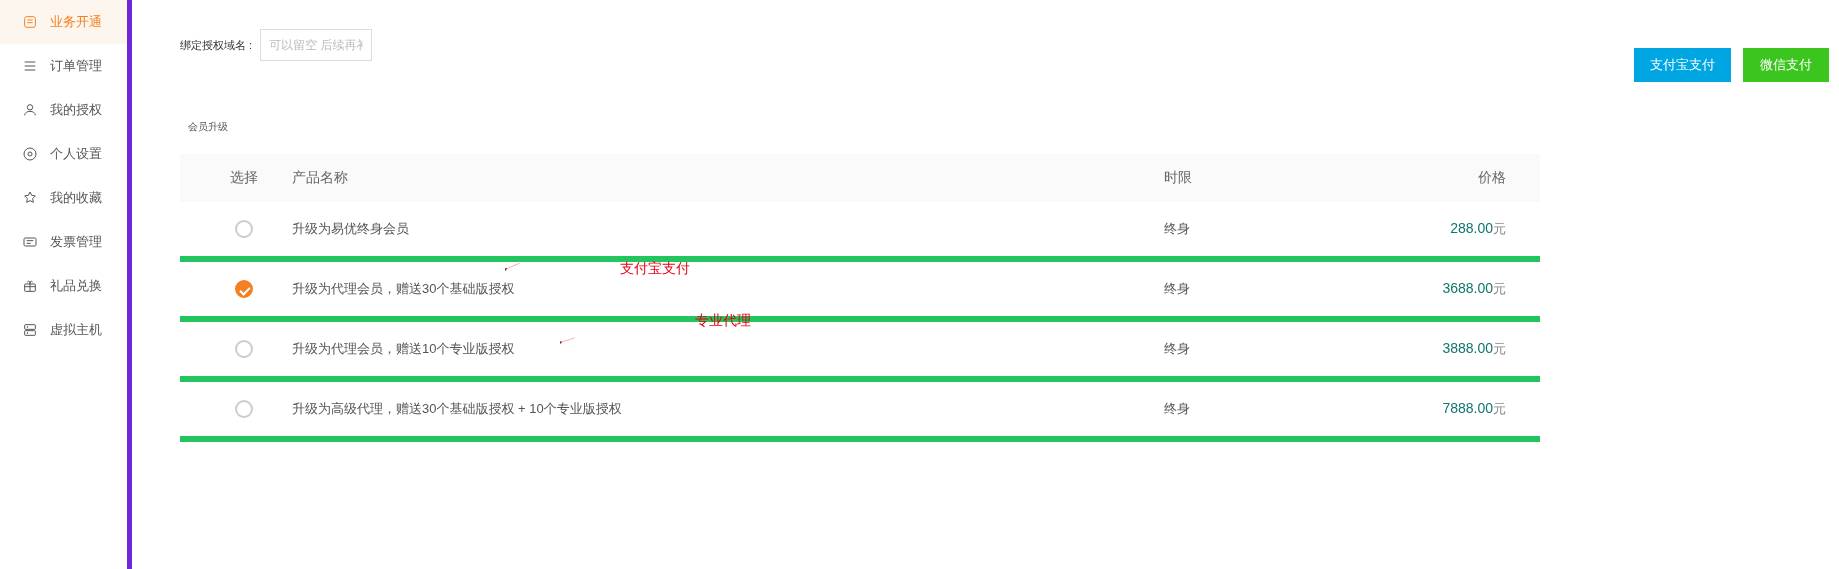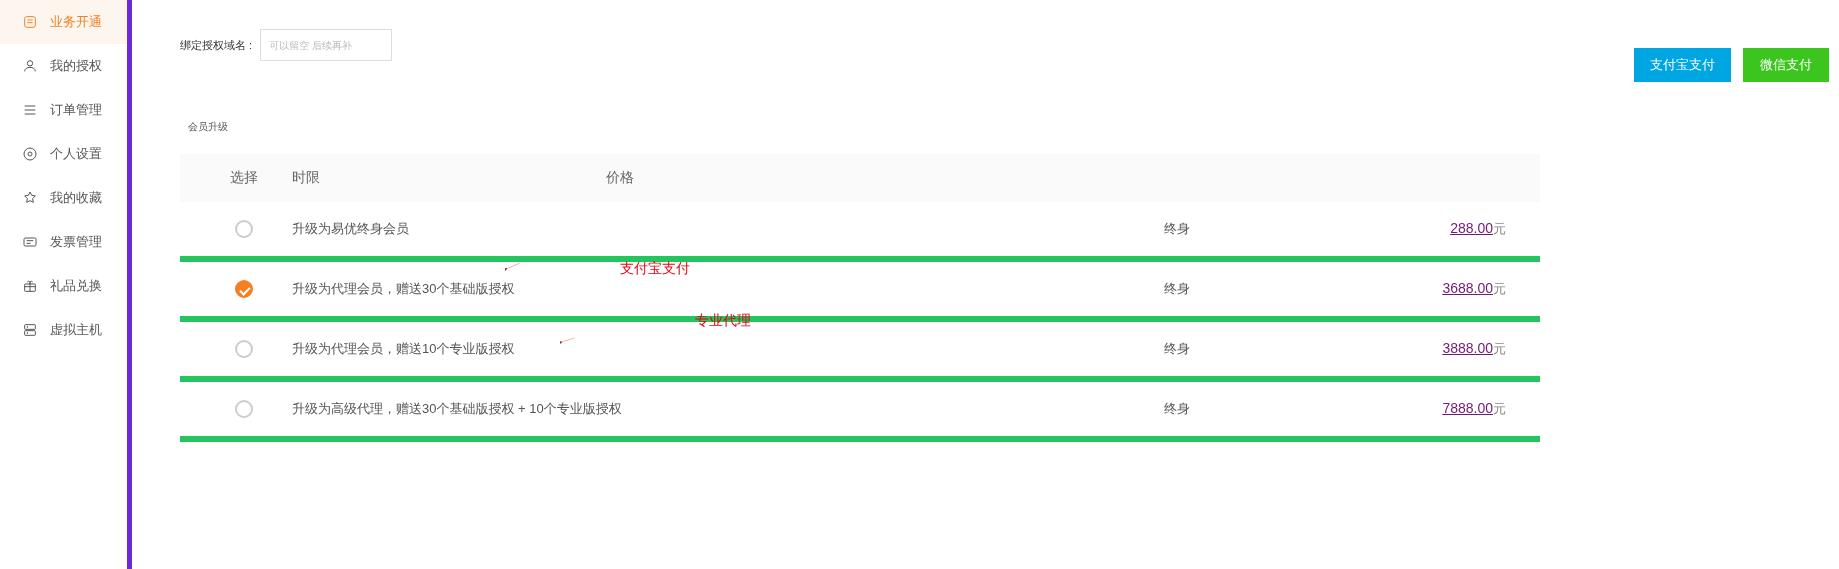--- a/index.html
+++ b/index.html
@@ -61,23 +61,23 @@
     height: 90px;
   }
   .topbar-label {
     color: #333;
     font-size: 11px;
     margin-right: 8px;
   }
   .domain-input {
     border: 1px solid #ddd;
     height: 32px;
-    width: 132px;
+    width: 112px;
     padding: 0 8px;
-    font-size: 10px;
+    font-size: 12px;
     color: #333;
   }
   .domain-input::placeholder { color: #bbb; }
 
   .pay-buttons {
     position: absolute;
     right: 10px;
     top: 48px;
     display: flex;
     gap: 12px;
@@ -146,23 +146,22 @@
     content: "";
     position: absolute;
     left: 3px; top: 5px;
     width: 8px; height: 4px;
     border-left: 2px solid #fff;
     border-bottom: 2px solid #fff;
     transform: rotate(-45deg);
   }
 
   .price-val {
-    color: #701a75;
+    color: #0f766e;
     font-size: 14px;
-    text-decoration: underline;
   }
   .price-unit {
     color: #888;
     font-size: 13px;
   }
 
   
   .anno {
     position: absolute;
     pointer-events: none;
@@ -187,33 +186,33 @@
       <svg viewBox="0 0 24 24">
           <rect x="4" y="4" width="16" height="16" rx="3"></rect>
           <path d="M8 9h8M8 13h8"></path>
         </svg>
     </span>
     <span class="label">业务开通</span>
   </div>
   <div class="sidebar-item">
     <span class="icon">
       <svg viewBox="0 0 24 24">
+          <path d="M4 6h16M4 12h16M4 18h16"></path>
+        </svg>
+    </span>
+    <span class="label">订单管理</span>
+  </div>
+  <div class="sidebar-item">
+    <span class="icon">
+      <svg viewBox="0 0 24 24">
           <circle cx="12" cy="8" r="4"></circle>
           <path d="M4 20c0-4 4-6 8-6s8 2 8 6"></path>
         </svg>
     </span>
     <span class="label">我的授权</span>
-  </div>
-  <div class="sidebar-item">
-    <span class="icon">
-      <svg viewBox="0 0 24 24">
-          <path d="M4 6h16M4 12h16M4 18h16"></path>
-        </svg>
-    </span>
-    <span class="label">订单管理</span>
   </div>
   <div class="sidebar-item">
     <span class="icon">
       <svg viewBox="0 0 24 24">
           <circle cx="12" cy="12" r="3"></circle>
           <circle cx="12" cy="12" r="9"></circle>
         </svg>
     </span>
     <span class="label">个人设置</span>
   </div>
@@ -265,20 +264,21 @@
       <button class="btn btn-blue">支付宝支付</button>
       <button class="btn btn-green">微信支付</button>
     </div>
   </div>
 
   <h2 class="section-title">会员升级</h2>
 
   <div class="upgrade-table">
     <div class="table-head">
       <div class="col-select">选择</div>
+      <div class="col-name">产品名称</div>
       <div class="col-dur">时限</div>
       <div class="col-price">价格</div>
     </div>
 
     <div class="table-row">
       <div class="col-select">
           <span class="radio"></span>
         </div>
       <div class="col-name">升级为易优终身会员</div>
       <div class="col-dur">终身</div>

